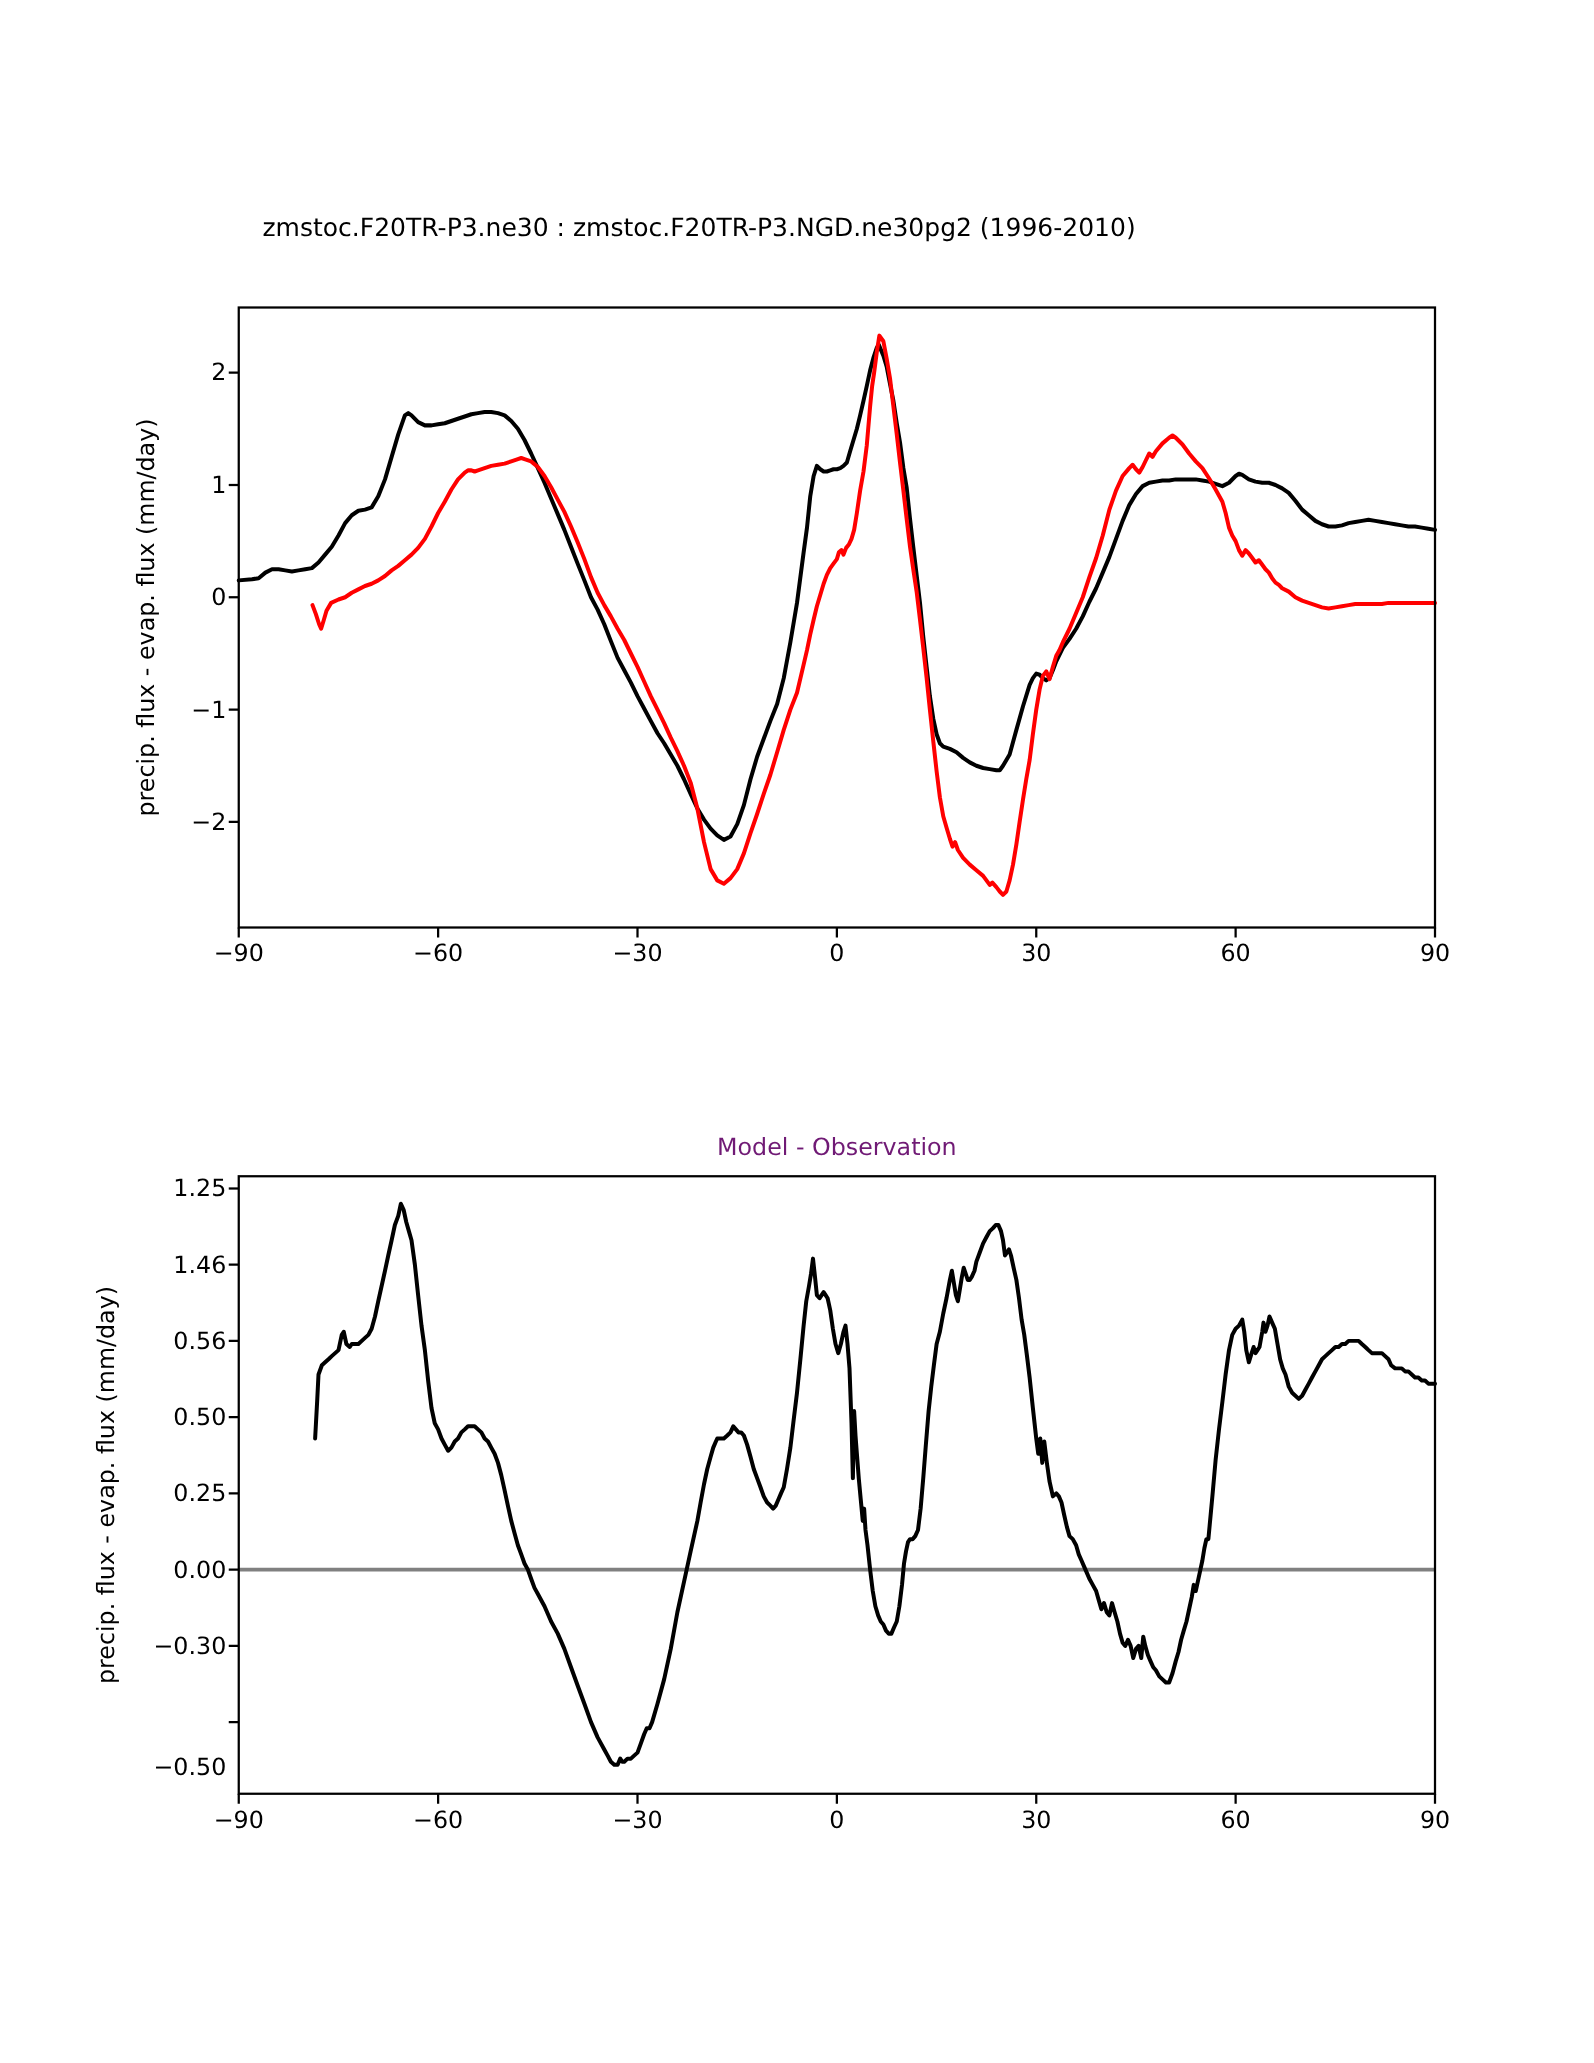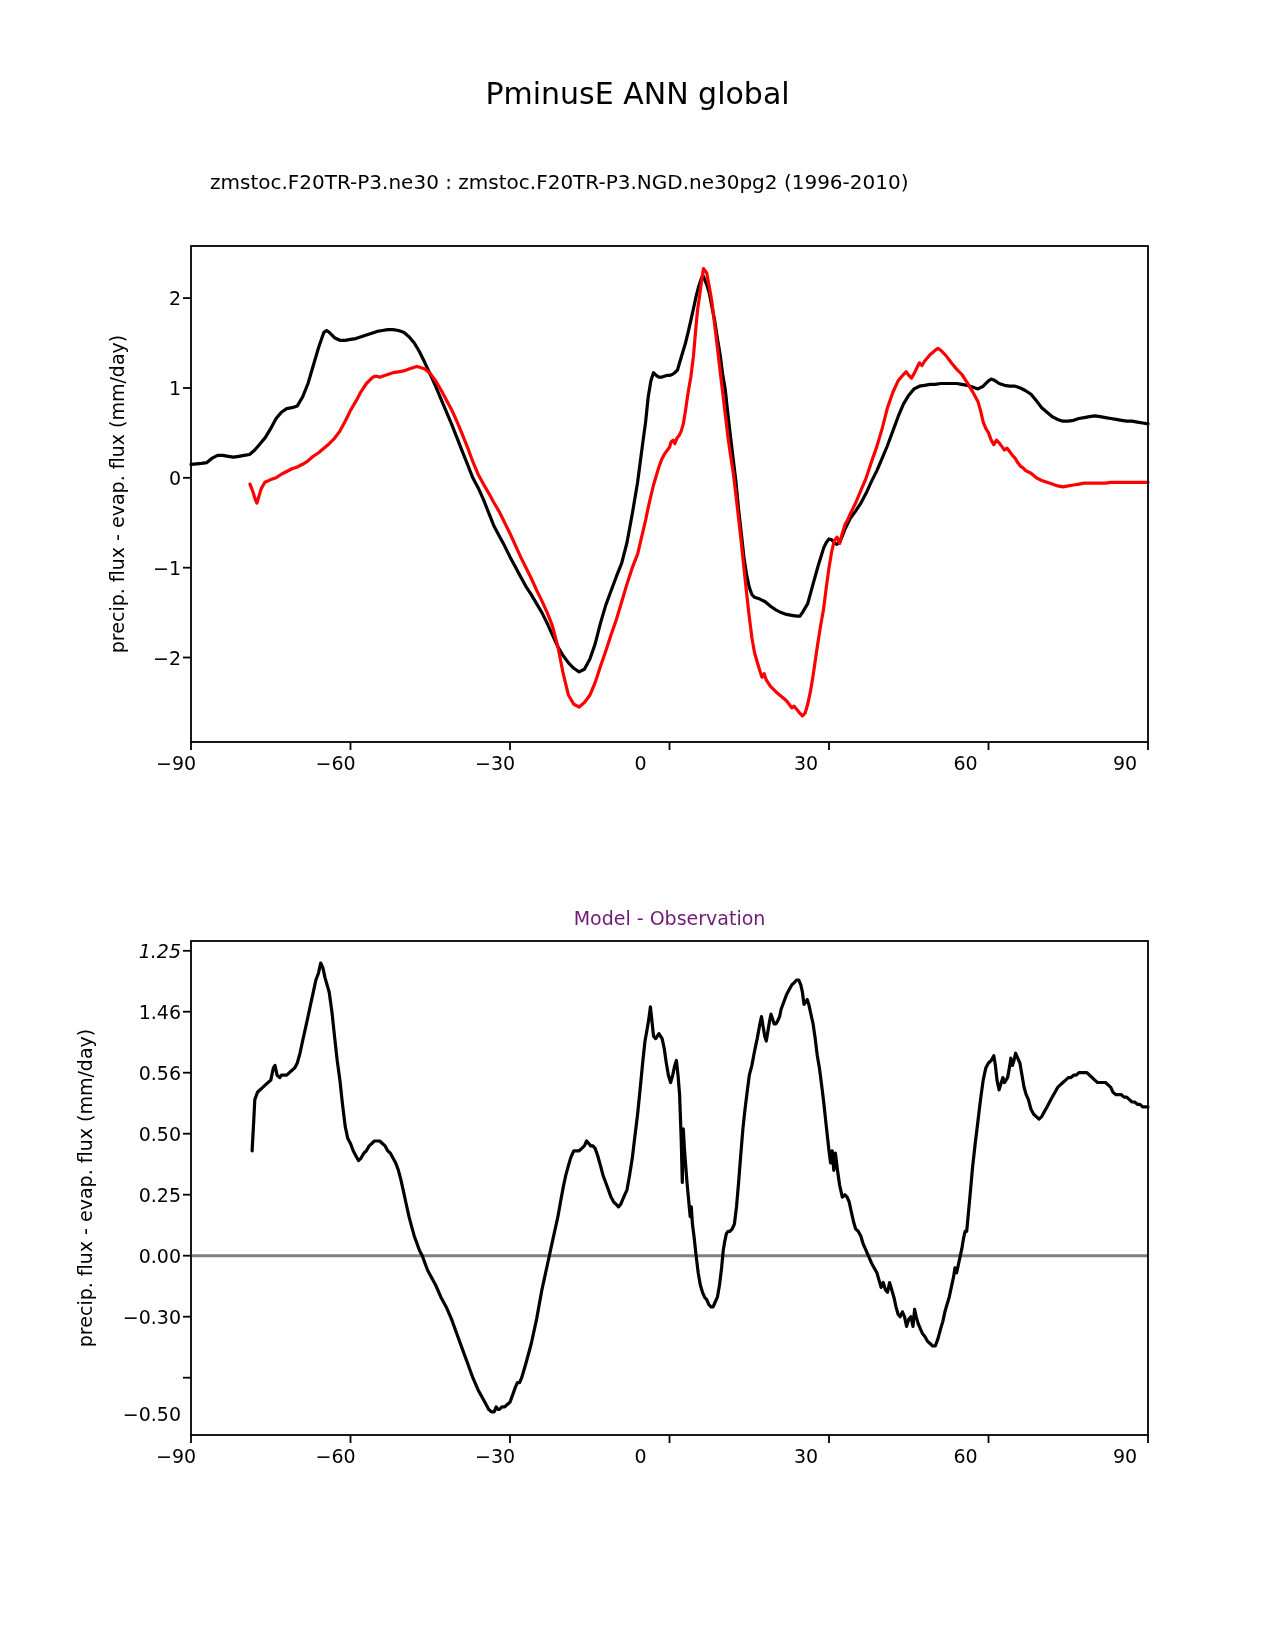--- a/index.html
+++ b/index.html
@@ -10,29 +10,28 @@
   .legend-line{position:absolute;left:182px;font-size:20px;white-space:nowrap;margin-left:28px;}
   .legend-model{top:170px;color:#000000;}
   .legend-ref{top:200px;color:#ff0000;}
   .subplot-title{position:absolute;left:191px;top:907px;width:957px;text-align:center;
        font-size:19px;color:#701a75;}
   .ylabel{position:absolute;white-space:nowrap;font-size:19px;color:#000;
        transform:translate(-50%,-50%) rotate(-90deg);}
   .ylabel-top{left:117px;top:494px;}
   .ylabel-bottom{left:85px;top:1188px;}
   .tick{position:absolute;font-size:19px;color:#000;}
-  .xtick{width:70px;text-align:left;}
+  .xtick{width:70px;text-align:center;}
   .ytick{width:74px;text-align:right;height:26px;line-height:26px;}
   svg{position:absolute;left:0;top:0;}
 </style>
 </head>
 <body>
 
 <div class="fig">
-  <div class="fig-title">PminusE ANN global</div>
   <div class="legend-line legend-model">zmstoc.F20TR-P3.ne30 : zmstoc.F20TR-P3.NGD.ne30pg2 (1996-2010)</div>
 
   <div class="ylabel ylabel-top">precip. flux - evap. flux (mm/day)</div>
 
   <div class="subplot-title">Model - Observation</div>
   <div class="ylabel ylabel-bottom">precip. flux - evap. flux (mm/day)</div>
 
   <svg id="chart-svg" width="1275" height="1650" viewBox="0 0 1275 1650">
       <path d="M191.0 464.3L201.6 463.4L206.9 462.6L212.3 458.1L217.6 455.4L222.9 455.4L228.2 456.3L233.5 457.2L238.8 456.3L244.2 455.4L249.5 454.5L254.8 450.0L260.1 443.7L265.4 437.4L270.8 428.4L276.1 418.5L281.4 412.2L286.7 408.6L292.0 407.7L297.3 405.9L302.6 397.0L308.0 383.5L313.3 365.5L318.6 347.5L323.9 332.3L326.6 330.5L329.2 332.3L334.5 337.7L339.9 340.3L345.2 340.3L350.5 339.4L355.8 338.6L361.1 336.8L366.4 335.0L371.8 333.2L377.1 331.4L382.4 330.5L387.7 329.6L393.0 329.6L398.4 330.5L403.7 332.3L409.0 336.8L414.3 343.0L419.6 352.0L424.9 362.8L430.3 374.5L435.6 386.2L440.9 398.8L446.2 411.3L451.5 423.9L456.8 437.4L462.1 450.9L467.5 464.3L472.8 477.8L478.1 487.7L483.4 499.4L488.7 512.9L494.1 526.3L499.4 536.2L504.7 546.1L510.0 556.9L515.3 566.8L520.6 576.7L526.0 586.6L531.3 594.6L536.6 603.6L541.9 612.6L547.2 623.4L552.5 635.1L557.9 646.8L563.2 655.7L568.5 662.9L573.8 668.3L579.1 671.9L584.4 669.2L589.8 659.3L595.1 644.1L600.4 623.4L605.7 605.4L611.0 591.0L616.3 576.7L621.7 563.2L627.0 542.5L632.3 513.8L637.6 482.3L642.9 441.9L645.6 422.1L648.2 397.0L650.9 380.8L653.5 372.7L656.2 375.4L658.9 377.2L661.5 377.2L664.2 376.3L666.8 375.4L669.5 375.4L672.2 374.5L674.8 372.7L677.5 370.0L680.1 361.0L682.8 352.0L685.5 343.0L688.1 332.3L690.8 320.6L693.4 308.9L696.1 296.3L698.7 286.4L701.4 278.3L703.0 275.7L706.7 284.6L709.4 293.6L712.0 307.1L714.7 320.6L717.4 338.6L720.0 353.8L722.7 374.5L725.3 389.8L728.0 414.9L730.6 437.4L733.3 459.9L736.0 482.3L738.6 509.3L741.3 533.5L743.9 556.9L746.6 574.9L749.3 587.4L751.9 594.6L754.6 597.3L759.9 599.1L765.2 601.8L770.5 606.3L775.8 609.9L781.1 612.6L786.5 614.4L791.8 615.3L797.1 616.2L799.8 616.2L802.4 612.6L807.7 603.6L813.1 583.9L818.4 565.0L823.7 547.9L826.3 542.5L829.0 538.9L831.7 539.8L834.3 542.5L837.0 544.3L839.6 542.5L842.3 536.2L845.0 529.0L850.3 518.3L855.6 511.1L860.9 503.0L866.2 493.1L871.5 481.4L876.9 470.6L882.2 458.1L887.5 445.5L892.8 431.1L898.1 416.7L903.4 404.1L908.8 395.2L914.1 388.9L919.4 386.2L924.7 385.3L930.0 384.4L935.3 384.4L940.6 383.5L946.0 383.5L951.3 383.5L956.6 383.5L961.9 384.4L967.2 385.3L972.5 387.1L977.9 388.9L983.2 386.2L988.5 380.8L991.2 379.0L993.8 379.9L999.1 383.5L1004.4 385.3L1009.8 386.2L1015.1 386.2L1020.4 388.0L1025.7 390.7L1031.0 394.3L1036.3 400.6L1041.7 407.7L1047.0 412.2L1052.3 416.7L1057.6 419.4L1062.9 421.2L1068.3 421.2L1073.6 420.3L1078.9 418.5L1084.2 417.6L1089.5 416.7L1094.8 415.8L1100.2 416.7L1105.5 417.6L1110.8 418.5L1116.1 419.4L1121.4 420.3L1126.7 421.2L1132.0 421.2L1137.4 422.1L1142.7 423.0L1148.0 423.9" fill="none" stroke="#000000" stroke-width="3.2" stroke-linejoin="round" stroke-linecap="round"></path>
       <path d="M250.0 484.1L252.7 491.3L255.3 499.4L256.9 503.0L259.1 495.8L261.2 488.6L264.9 482.3L270.8 479.6L276.1 477.8L281.4 474.2L286.7 471.5L292.0 468.8L297.3 467.0L302.6 464.3L308.0 460.8L313.3 456.3L318.6 452.7L323.9 448.2L329.2 443.7L334.5 438.3L339.9 431.1L345.2 421.2L350.5 410.4L355.8 401.4L361.1 391.6L366.4 383.5L371.8 378.1L374.4 376.3L377.1 376.3L379.7 377.2L382.4 376.3L387.7 374.5L393.0 372.7L398.4 371.8L403.7 370.9L409.0 369.1L414.3 367.3L417.0 366.4L419.6 367.3L424.9 369.1L430.3 373.6L435.6 380.8L440.9 389.8L446.2 399.7L451.5 409.5L456.8 421.2L462.1 433.8L467.5 447.3L472.8 461.7L478.1 474.2L483.4 484.1L488.7 493.1L494.1 503.0L499.4 512.0L504.7 522.8L510.0 533.5L515.3 545.2L520.6 556.9L526.0 567.7L531.3 578.5L536.6 590.1L541.9 600.9L547.2 612.6L552.5 626.1L557.9 646.8L563.2 673.7L568.5 695.3L573.8 704.3L579.1 707.0L584.4 702.5L589.8 695.3L595.1 682.7L600.4 666.5L605.7 651.2L611.0 635.1L616.3 619.8L621.7 601.8L627.0 583.9L632.3 567.7L637.6 554.2L642.9 531.7L645.6 520.1L648.2 507.5L650.9 495.8L653.5 485.0L656.2 476.0L658.9 467.0L661.5 459.9L664.2 454.5L666.8 450.9L669.5 447.3L671.1 441.9L673.2 440.1L674.8 443.7L676.9 438.3L679.1 435.6L681.2 431.1L683.3 423.9L685.5 410.4L688.1 392.5L690.8 377.2L693.4 356.5L696.1 325.1L697.7 308.9L699.3 298.1L701.4 281.9L703.5 268.5L706.7 273.0L709.4 287.3L712.0 302.6L714.7 325.1L717.4 347.5L720.0 370.0L722.7 392.5L725.3 414.9L728.0 437.4L730.6 455.4L733.3 473.3L736.0 495.8L738.6 518.3L741.3 542.5L743.9 567.7L746.6 592.8L749.3 617.1L751.9 637.8L754.6 653.0L757.2 662.0L759.9 671.0L762.0 677.3L764.1 673.7L766.3 680.0L770.5 686.3L775.8 691.7L781.1 696.2L786.5 700.7L791.8 707.9L793.9 706.1L797.1 709.7L799.8 713.2L802.4 715.9L805.1 713.2L807.7 704.3L810.4 691.7L813.1 675.5L815.7 657.5L818.4 639.6L821.0 623.4L823.7 608.1L826.3 587.4L829.0 567.7L831.7 551.5L834.3 540.7L837.0 537.1L839.6 543.4L842.3 533.5L845.0 524.6L847.6 520.1L850.3 513.8L855.6 503.0L860.9 490.4L866.2 477.8L871.5 461.7L876.9 446.4L882.2 428.4L887.5 407.7L892.8 392.5L898.1 380.8L903.4 374.5L906.1 371.8L908.8 375.4L911.4 378.1L914.1 373.6L916.7 368.2L919.4 362.8L922.0 365.5L924.7 361.0L930.0 354.7L935.3 350.2L938.0 348.4L940.6 350.2L946.0 355.6L951.3 362.8L956.6 369.1L961.9 374.5L967.2 382.6L972.5 391.6L977.9 401.4L980.5 410.4L983.2 422.1L985.8 428.4L988.5 432.9L991.2 440.1L993.8 444.6L996.5 440.1L999.1 442.8L1001.8 446.4L1004.4 450.0L1007.1 448.2L1009.8 451.8L1012.4 455.4L1015.1 458.1L1017.7 462.6L1020.4 466.1L1023.1 467.9L1025.7 470.6L1031.0 473.3L1036.3 477.8L1041.7 480.5L1047.0 482.3L1052.3 484.1L1057.6 485.9L1062.9 486.8L1068.3 485.9L1073.6 485.0L1078.9 484.1L1084.2 483.2L1089.5 483.2L1094.8 483.2L1100.2 483.2L1105.5 483.2L1110.8 482.3L1116.1 482.3L1121.4 482.3L1126.7 482.3L1132.0 482.3L1137.4 482.3L1142.7 482.3L1148.0 482.3" fill="none" stroke="#ff0000" stroke-width="3.2" stroke-linejoin="round" stroke-linecap="round"></path>
@@ -81,21 +80,21 @@
       <div class="tick ytick" style="left: 107px; top: 464.826px;">0</div>
       <div class="tick ytick" style="left: 107px; top: 554.681px;">−1</div>
       <div class="tick ytick" style="left: 107px; top: 644.536px;">−2</div>
       <div class="tick xtick" style="left: 156px; top: 1445px;">−90</div>
       <div class="tick xtick" style="left: 315.5px; top: 1445px;">−60</div>
       <div class="tick xtick" style="left: 475px; top: 1445px;">−30</div>
       <div class="tick xtick" style="left: 634.5px; top: 1445px;">0</div>
       <div class="tick xtick" style="left: 794px; top: 1445px;">30</div>
       <div class="tick xtick" style="left: 953.5px; top: 1445px;">60</div>
       <div class="tick xtick" style="left: 1113px; top: 1445px;">90</div>
-      <div class="tick ytick" style="left: 107px; top: 937.758px; font-style: italic;">1.25</div>
+      <div class="tick ytick" style="left: 107px; top: 937.758px;">1.25</div>
       <div class="tick ytick" style="left: 107px; top: 998.746px;">1.46</div>
       <div class="tick ytick" style="left: 107px; top: 1059.73px;">0.56</div>
       <div class="tick ytick" style="left: 107px; top: 1120.72px;">0.50</div>
       <div class="tick ytick" style="left: 107px; top: 1181.71px;">0.25</div>
       <div class="tick ytick" style="left: 107px; top: 1242.7px;">0.00</div>
       <div class="tick ytick" style="left: 107px; top: 1303.68px;">−0.30</div>
       <div class="tick ytick" style="left: 107px; top: 1401px;">−0.50</div>
     </div>
 </div>
 

